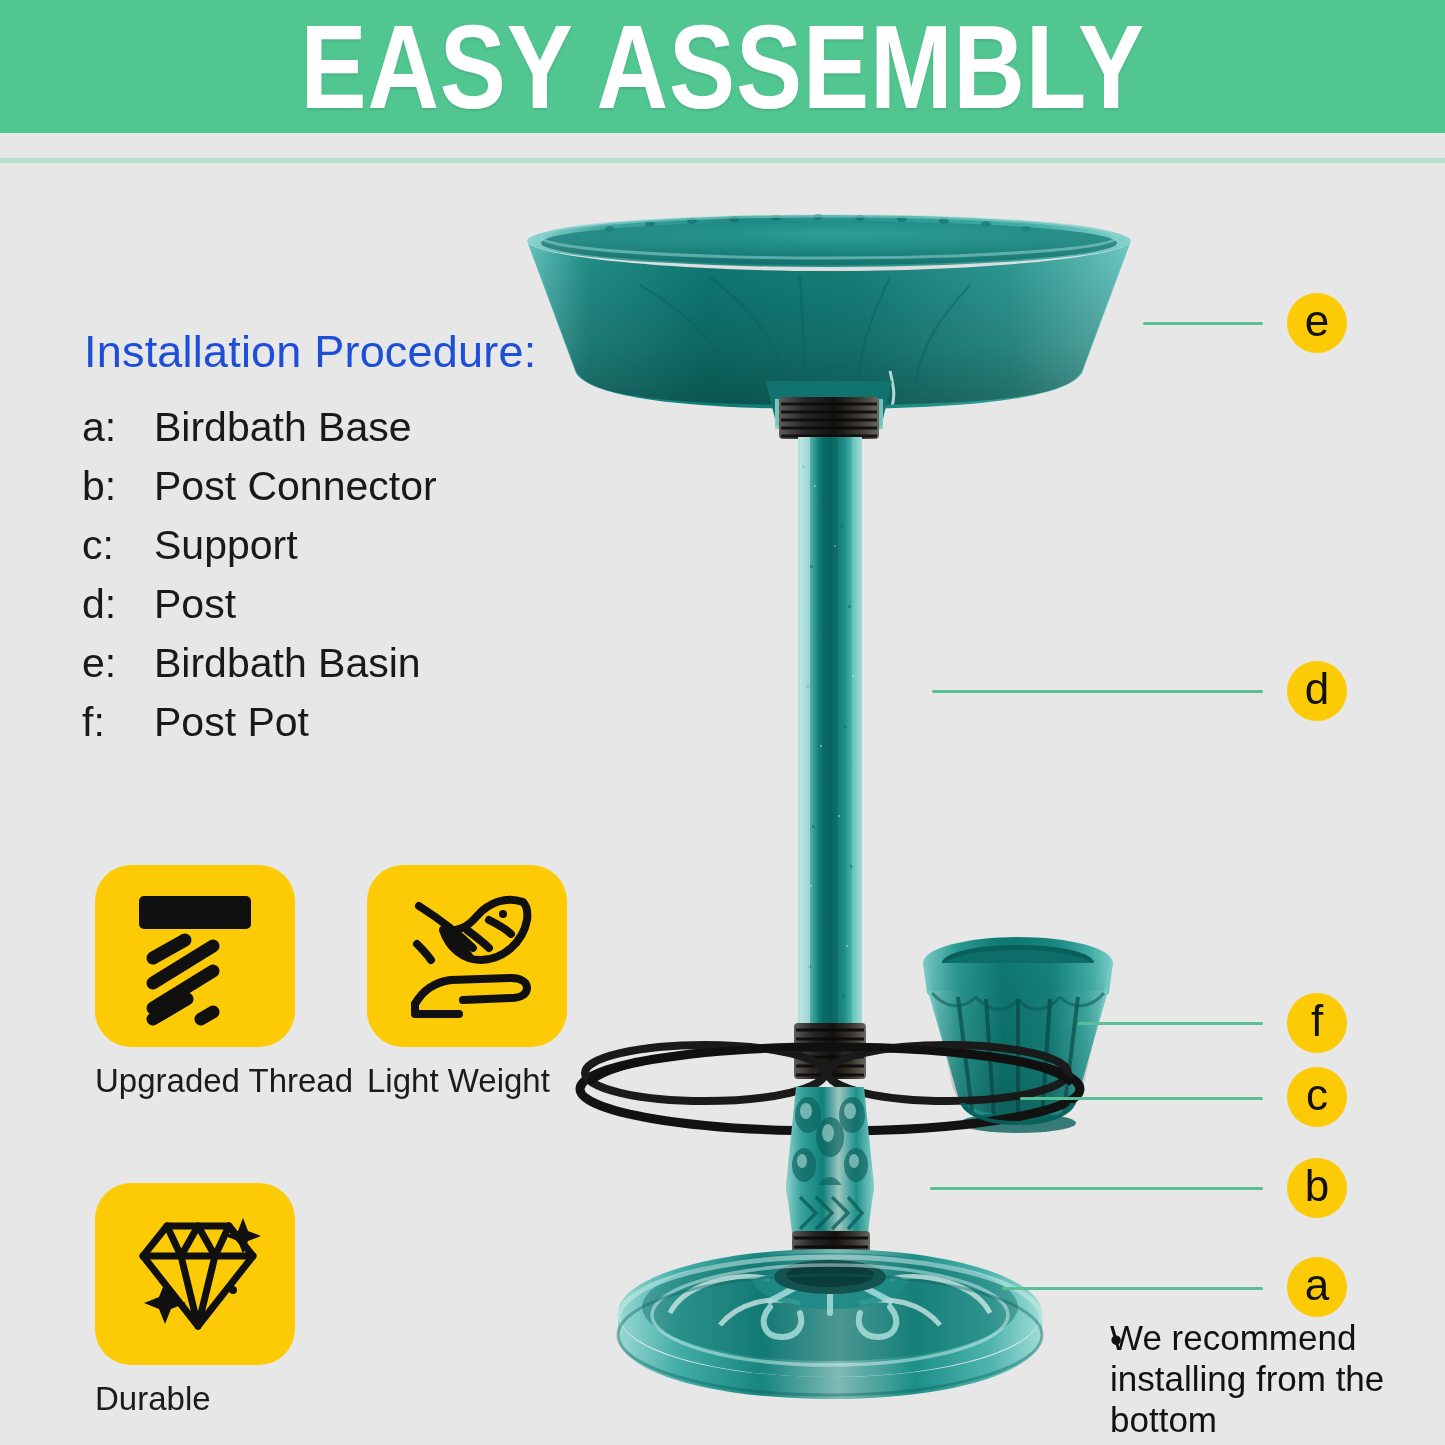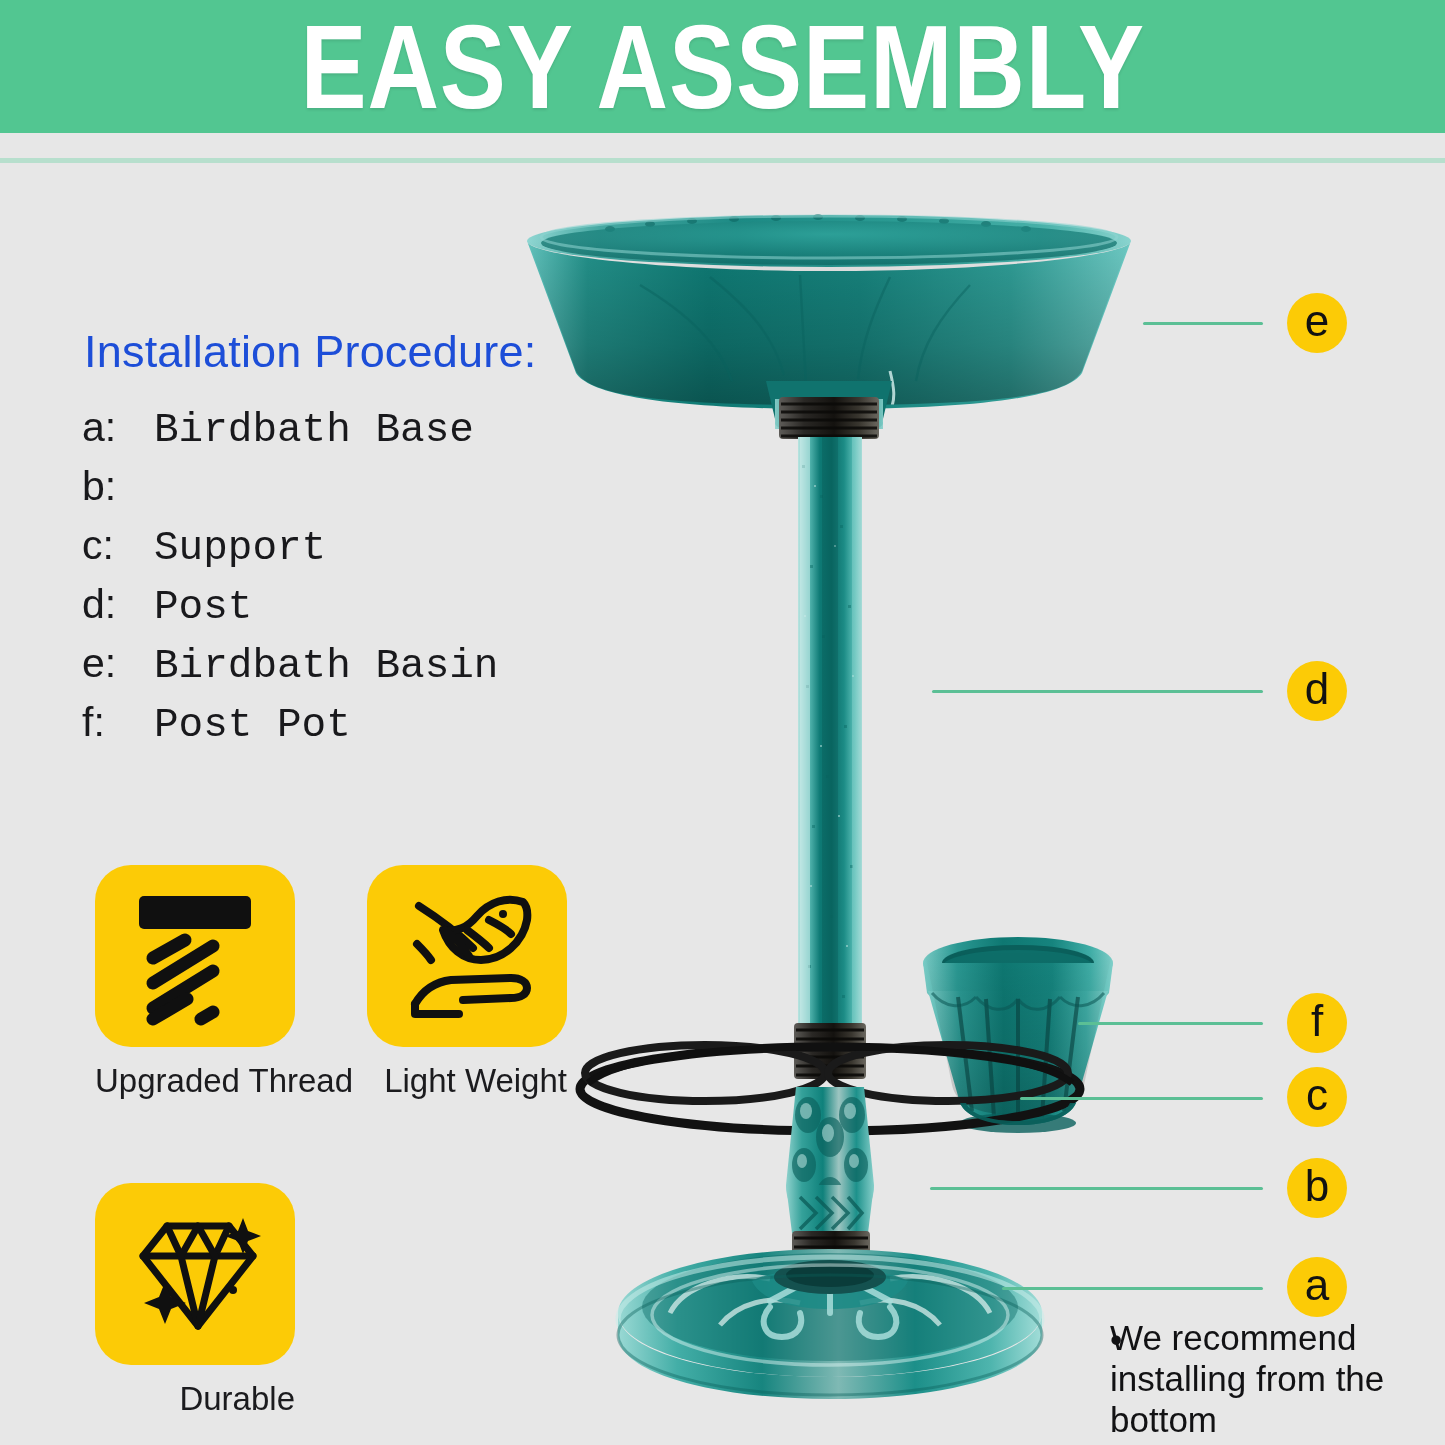--- a/index.html
+++ b/index.html
@@ -43,35 +43,35 @@
   }
   .proc-list{
     position:absolute;left:82px;top:404px;width:560px;
   }
   .proc-row{
     display:flex;align-items:baseline;
     height:59px;
     color:#19191c;font-size:41px;
   }
   .proc-key{width:72px;flex:0 0 72px;text-align:left;}
-  .proc-val{white-space:nowrap;font-family:Liberation Mono, monospace;}
+  .proc-val{white-space:nowrap;}
 
   
   .features{position:absolute;left:95px;top:865px;width:490px;}
   .feat-row{display:flex;gap:72px;}
   .feat-row + .feat-row{margin-top:83px;}
   .feat{width:200px;}
   .tile{
     width:200px;height:182px;border-radius:36px;background:#fccb06;
     display:flex;align-items:center;justify-content:center;
     box-sizing:border-box;
   }
   .tile svg{display:block;}
   .feat-label{
-    margin-top:15px;width:200px;text-align:right;
+    margin-top:15px;width:200px;text-align:left;
     font-size:33px;color:#1b1b1e;white-space:nowrap;
   }
 
   
   .product{position:absolute;left:470px;top:185px;width:720px;height:1215px;}
   .product svg{display:block;}
 
   
   .callout-line{
     position:absolute;height:3px;background:#5bbf95;border-radius:2px;
@@ -106,20 +106,21 @@
 
   <div class="proc-heading">Installation Procedure:</div>
 
   <div class="proc-list">
     <div class="proc-row">
       <span class="proc-key">a:</span>
       <span class="proc-val">Birdbath Base</span>
     </div>
     <div class="proc-row">
       <span class="proc-key">b:</span>
+      <span class="proc-val">Post Connector</span>
     </div>
     <div class="proc-row">
       <span class="proc-key">c:</span>
       <span class="proc-val">Support</span>
     </div>
     <div class="proc-row">
       <span class="proc-key">d:</span>
       <span class="proc-val">Post</span>
     </div>
     <div class="proc-row">

